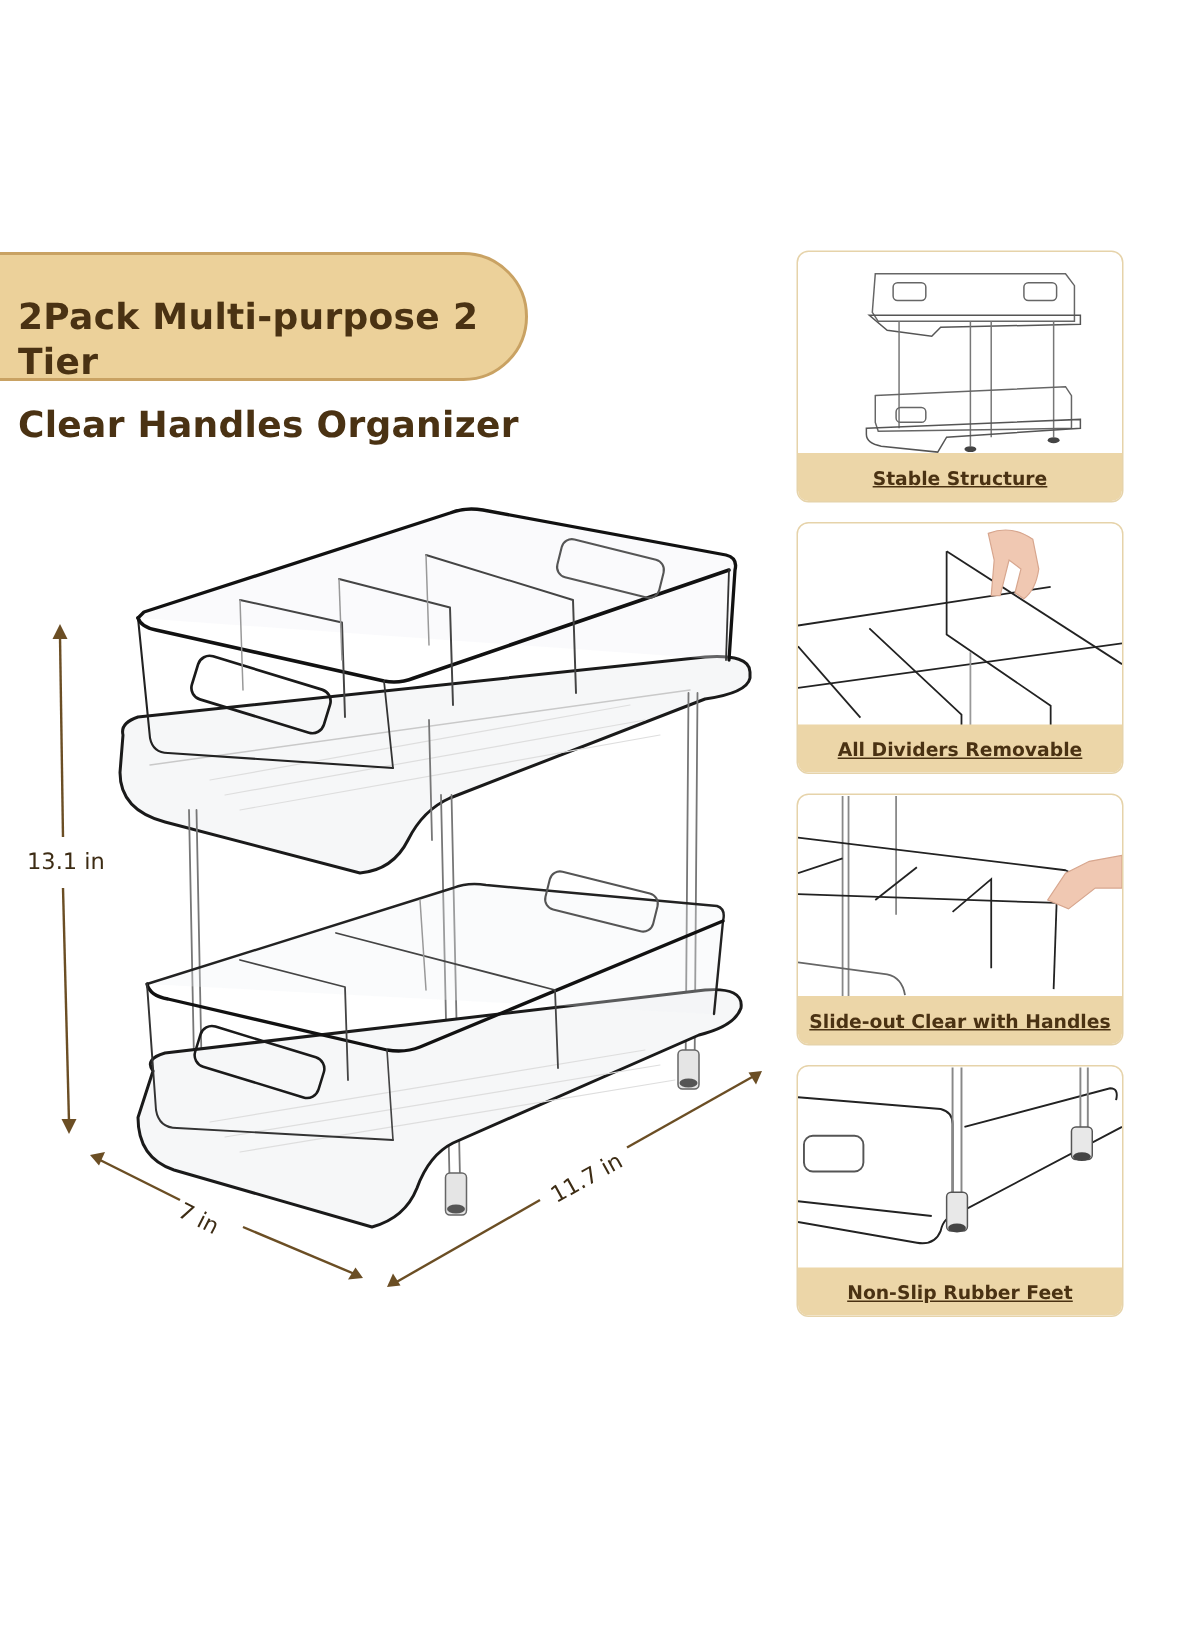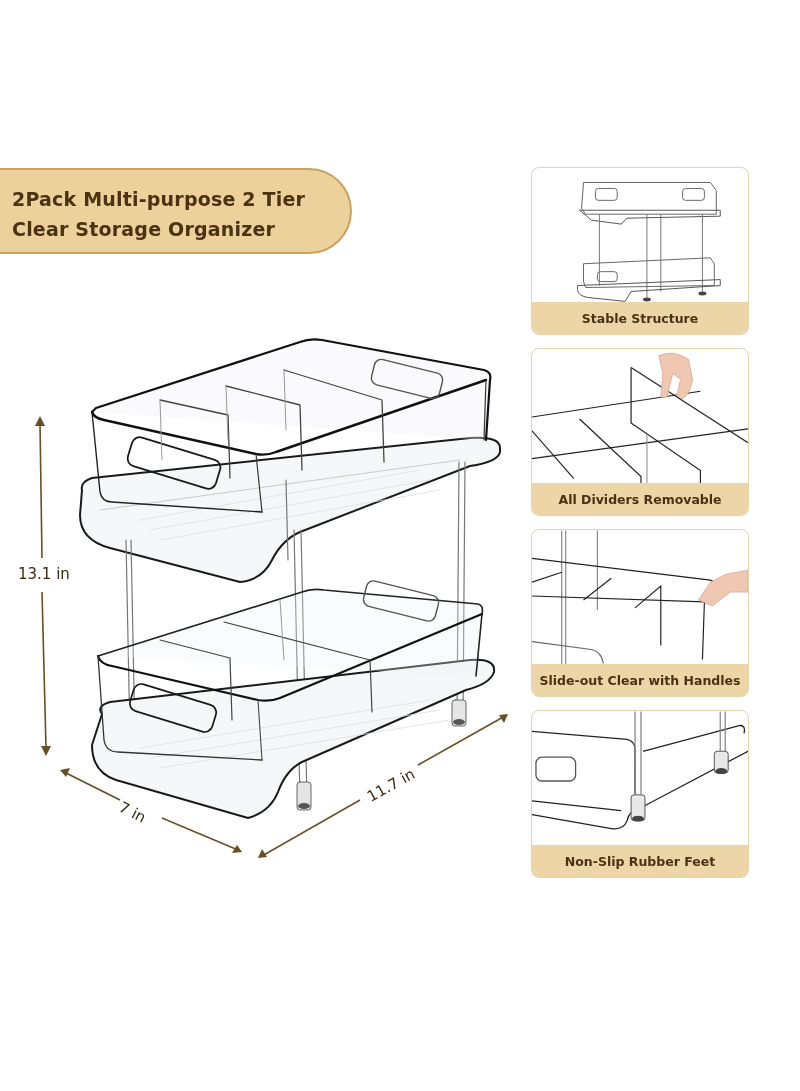--- a/index.html
+++ b/index.html
@@ -3,41 +3,41 @@
 <meta charset="utf-8">
 <style>
   html, body { margin: 0; padding: 0; background: #ffffff; }
   body { width: 800px; height: 1091px; position: relative; overflow: hidden;
          font-family: "DejaVu Sans", sans-serif; }
   .banner {
     position: absolute; left: -20px; top: 168px; width: 372px; height: 86px;
     background: #ecd19a; border: 2px solid #c9a263; border-radius: 0 44px 44px 0;
     box-sizing: border-box; padding: 14px 0 0 30px;
   }
-  .banner .line { display: block; font-weight: bold; color: #4a3213; font-size: 19px; line-height: 30px; letter-spacing: 0.2px; }
+  .banner .line { display: block; font-weight: bold; color: #4a3213; font-size: 24px; line-height: 30px; letter-spacing: 0.2px; margin-top: 12px; }
   .dim { position: absolute; color: #3d2c14; font-size: 15px; font-family: "DejaVu Sans", sans-serif; }
   .panel {
     position: absolute; left: 531px; width: 218px; height: 168px;
     border: 1.5px solid #e6d3aa; border-radius: 8px; overflow: hidden; background: #fff;
     box-sizing: border-box;
   }
   .panel .pic { position: absolute; left: 0; top: 0; width: 100%; height: 136px; }
   .panel .cap {
     position: absolute; left: 0; bottom: 0; width: 100%; height: 32px;
     background: #ecd6a8; color: #4a3213; font-weight: bold; font-size: 12.5px;
-    display: flex; align-items: center; justify-content: center;
+    display: flex; align-items: center; justify-content: center; text-decoration: underline;
   }
   svg { display: block; }
 </style>
 </head>
 <body>
 
 <div class="banner">
   <span class="line">2Pack Multi-purpose 2 Tier</span>
-  <span class="line">Clear Storage Organizer</span>
+  <span class="line">Clear Handles Organizer</span>
 </div>
 
 <svg style="position:absolute;left:0;top:320px" width="520" height="540" viewBox="0 320 520 540">
   <g fill="none" stroke="#222" stroke-linejoin="round" stroke-linecap="round">
 
     <path d="M82 490 Q80 482 92 478 L470 438 Q500 436 500 448 L500 452 Q498 462 470 466 L300 532 Q282 540 272 560 Q262 580 240 582 L110 548 Q80 540 80 515 Z" fill="#f6f7f8" stroke="#1a1a1a" stroke-width="2"></path>
     <path d="M100 510 L460 460" stroke="#c9c9c9" stroke-width="1"></path>
 
     <g stroke="#dedede" stroke-width="0.8">
       <line x1="140" y1="520" x2="420" y2="470"></line>

